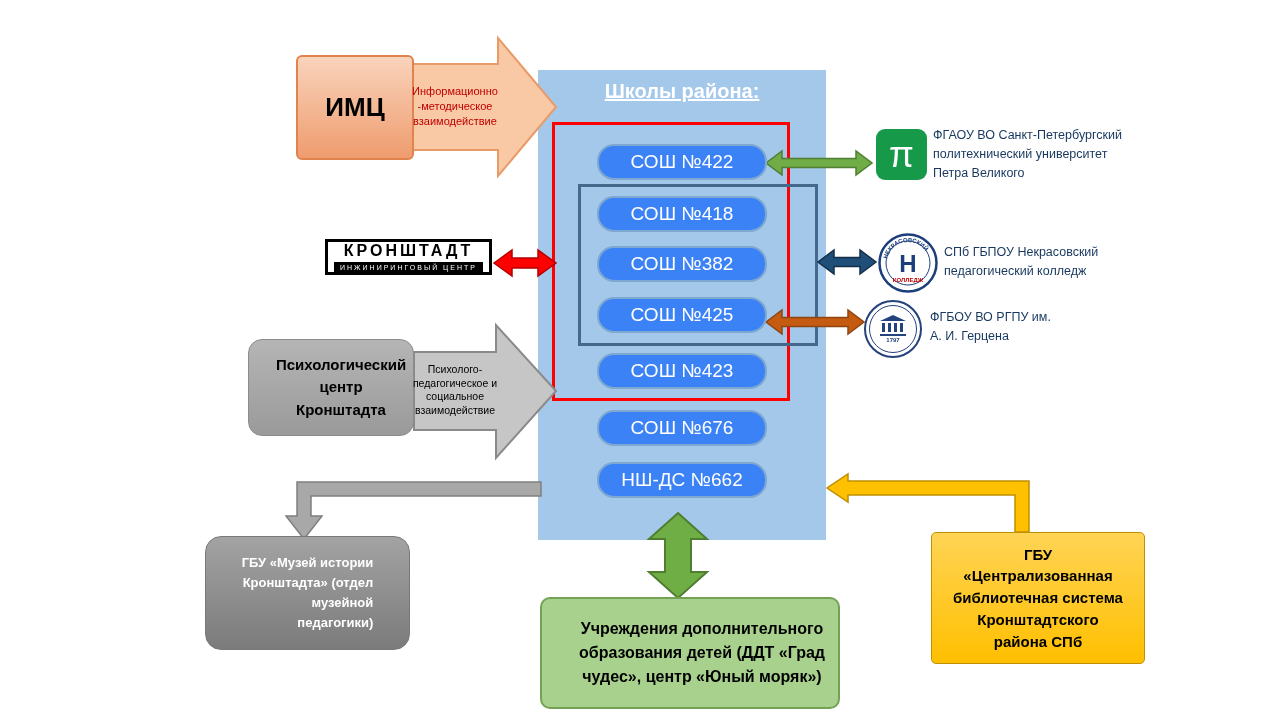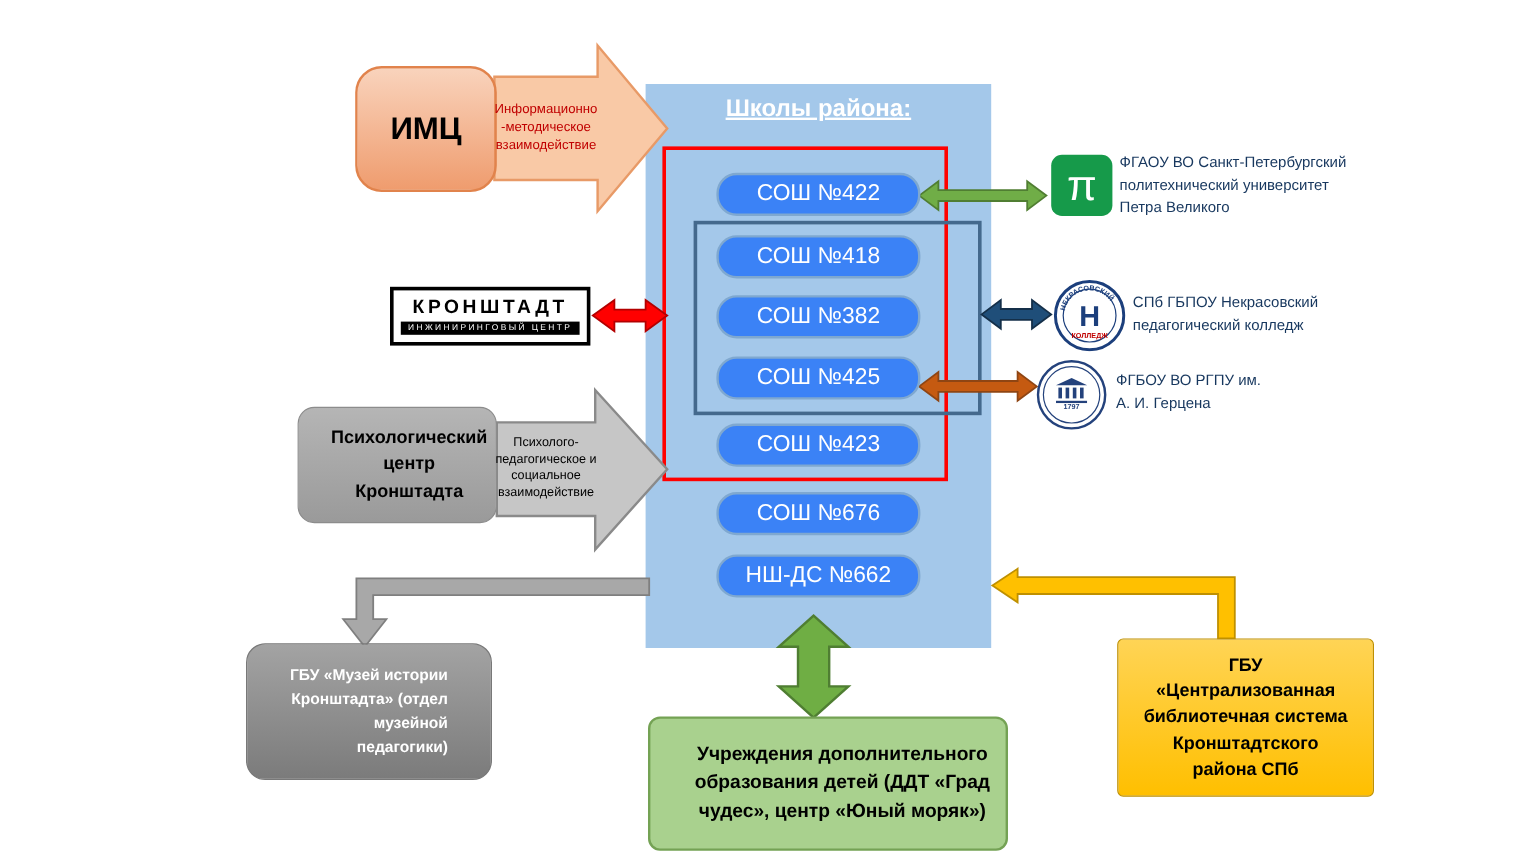--- a/index.html
+++ b/index.html
@@ -14,28 +14,28 @@
 
   .rect-red   { left:552px; top:122px; width:238px; height:279px; border:3px solid #FF0000; }
   .rect-steel { left:578px; top:184px; width:240px; height:162px; border:3px solid #44698D; }
 
   .school-btn { left:597px; width:170px; height:36px; background:#3b82f6; border:2px solid #7FA8D0;
                 border-radius:17px; color:#ffffff; font-size:19px;
                 display:flex; align-items:center; justify-content:center; }
 
   .arrows { left:0; top:0; pointer-events:none; }
 
-  .imc-box { left:296px; top:55px; width:118px; height:105px; border-radius:22px;
+  .imc-box { left:296px; top:55px; width:118px; height:105px; border-radius:6px;
              background:linear-gradient(#F9D3BC,#EF9C6E); border:2px solid #E1834C;
              display:flex; align-items:center; justify-content:center;
              font-size:26px; font-weight:bold; color:#000; }
   .imc-arrow-label { left:404px; top:84px; width:102px; text-align:center; color:#C00000;
                      font-size:11px; line-height:1.35; white-space:pre-line; }
 
-  .kron-box { left:325px; top:239px; width:167px; height:49px; background:#ffffff;
+  .kron-box { left:325px; top:239px; width:167px; height:36px; background:#ffffff;
               border:3px solid #000000; display:flex; flex-direction:column;
               align-items:center; justify-content:center; gap:2px; }
   .kron-title { font-size:16px; font-weight:bold; letter-spacing:3px; color:#000; }
   .kron-sub { background:#000; color:#fff; font-size:7px; letter-spacing:2px; padding:2px 6px; white-space:nowrap; }
 
   .psych-box { left:248px; top:339px; width:166px; height:97px; border-radius:14px;
                background:linear-gradient(#B5B5B5,#9A9A9A); border:1px solid #8C8C8C;
                display:flex; align-items:center; justify-content:center; text-align:center;
                font-weight:bold; font-size:15px; line-height:1.5; color:#000; white-space:pre-line;padding-left:20px; }
   .psych-arrow-label { left:407px; top:363px; width:96px; text-align:center; color:#000;

